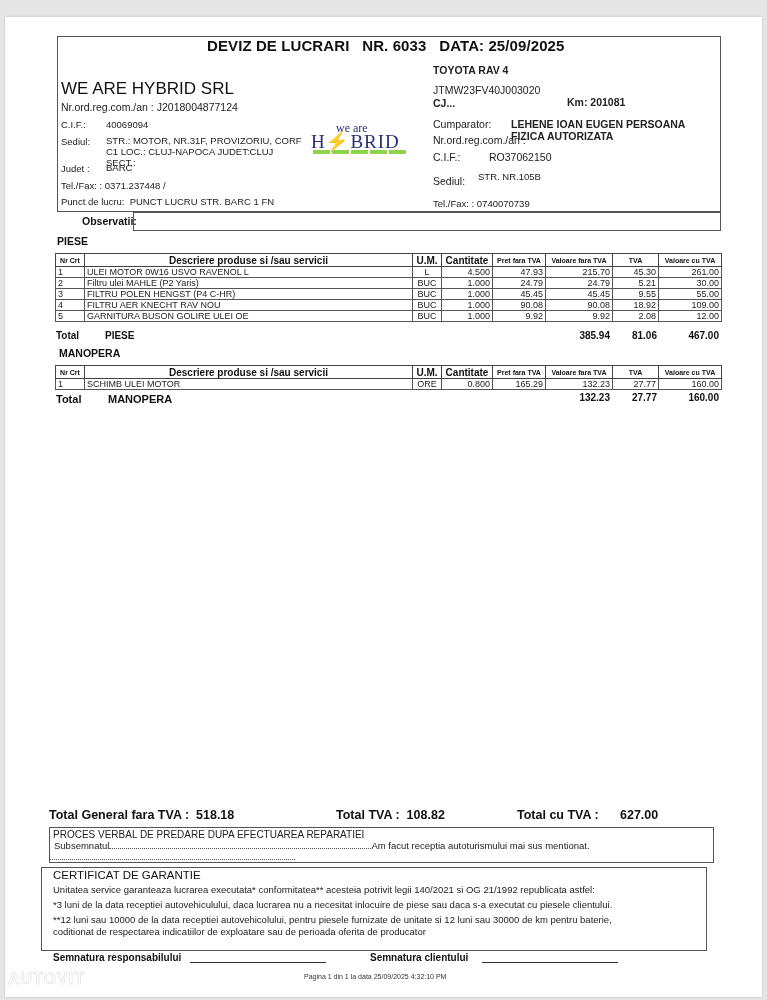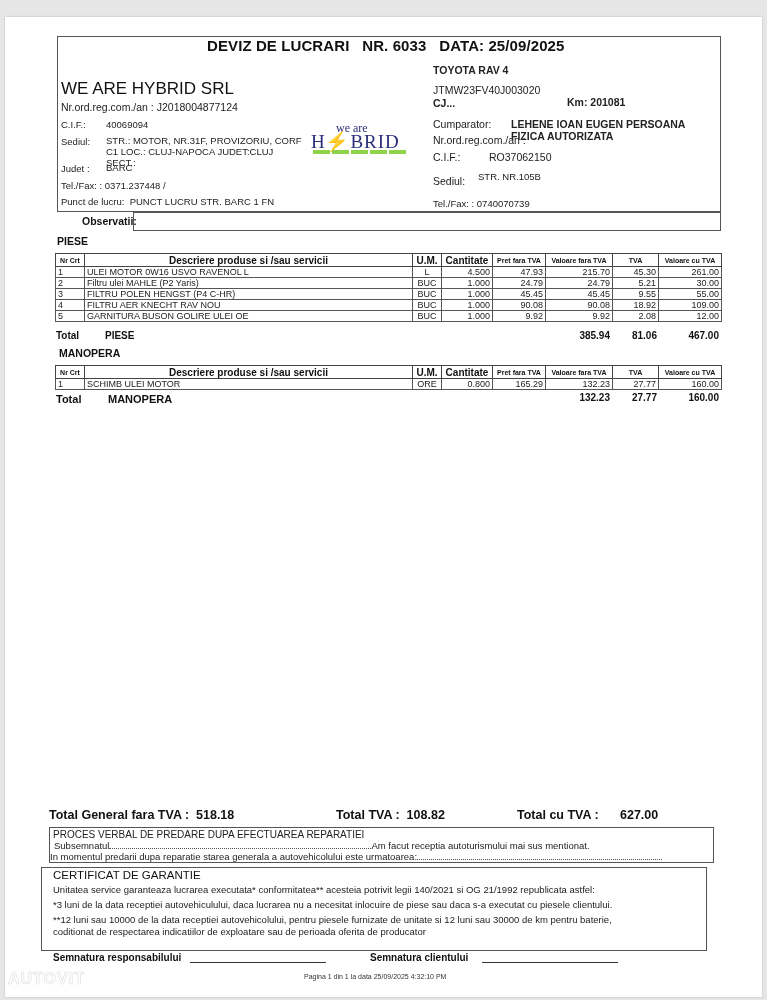--- a/index.html
+++ b/index.html
@@ -243,21 +243,21 @@
 </div>
 <div class="abs grand" style="left:517px; top:808px;">Total cu TVA :</div>
 <div class="abs grand" style="left:604px; top:808px;margin-left:16px;">627.00</div>
 
 <div class="box" style="left:49px; top:827px; width:665px; height:36px;"></div>
 <div class="abs pv" style="left:53px; top:829px;">PROCES VERBAL DE PREDARE DUPA EFECTUAREA REPARATIEI</div>
 <div class="abs pv" style="left:54px; top:840px; font-size:9.5px;">
   <span>Subsemnatul</span><span class="dotted" style="width:262px;"></span><span>Am facut receptia autoturismului mai sus mentionat.</span>
 </div>
 <div class="abs pv" style="left:50px; top:851px; font-size:9.5px;">
-  <span style="border-bottom:1px dotted #555;">In momentul predarii dupa reparatie starea generala a autovehicolului este urmatoarea:</span><span class="dotted" style="width:245px;"></span>
+  <span class="dotted" style="width:245px;"></span>
 </div>
 
 <div class="box" style="left:41px; top:867px; width:666px; height:84px;"></div>
 <div class="abs" style="left:53px; top:869px; font-size:11.5px;">CERTIFICAT DE GARANTIE</div>
 <div class="abs xs" style="left:53px; top:884px;">Unitatea service garanteaza lucrarea executata* conformitatea** acesteia potrivit legii 140/2021 si OG 21/1992 republicata astfel:</div>
 <div class="abs xs" style="left:53px; top:899px;">*3 luni de la data receptiei autovehiculului, daca lucrarea nu a necesitat inlocuire de piese sau daca s-a executat cu piesele clientului.</div>
 <div class="abs xs" style="left:53px; top:914px;">**12 luni sau 10000 de la data receptiei autovehicolului,  pentru piesele furnizate de unitate si 12 luni sau 30000 de  km pentru baterie,</div>
 <div class="abs xs" style="left:53px; top:926px;">coditionat de respectarea indicatiilor de exploatare sau de perioada oferita de producator</div>
 
 <div class="abs b" style="left:53px; top:952px; font-size:10px;">Semnatura responsabilului</div>

